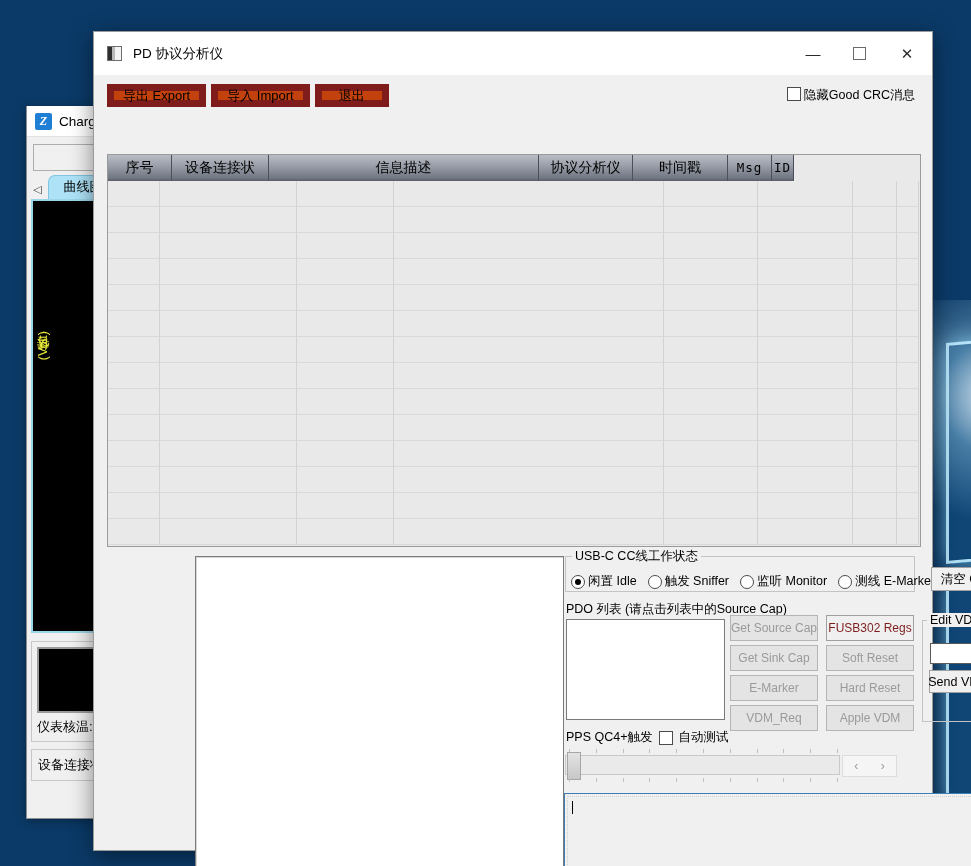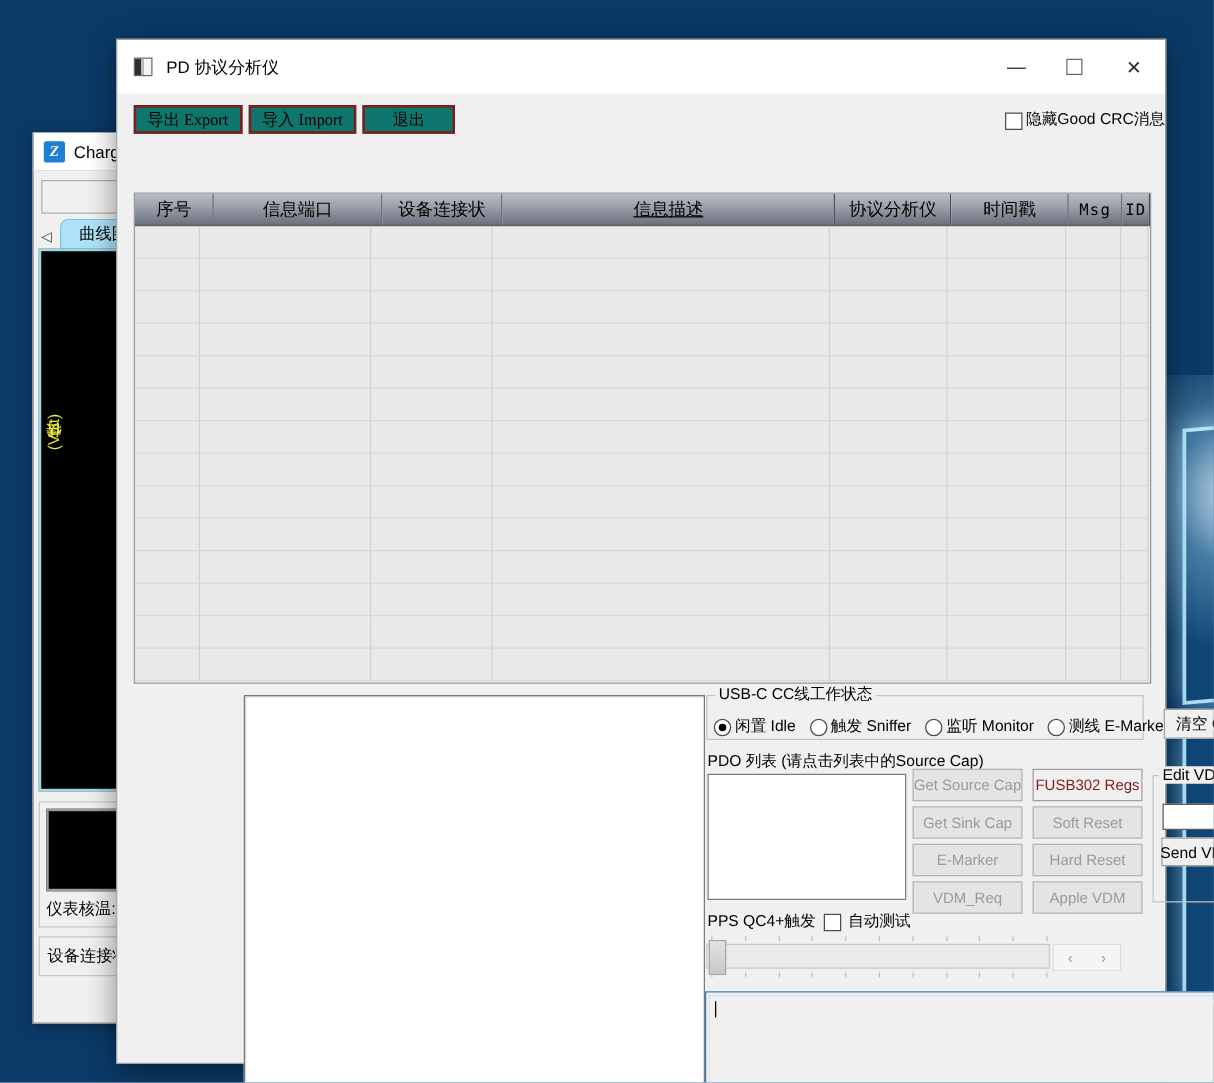--- a/index.html
+++ b/index.html
@@ -76,25 +76,25 @@
   #pd-winbtns{position:absolute;right:0;top:0;height:43px;display:flex;}
   .wbtn{width:46px;height:43px;display:flex;align-items:center;justify-content:center;
      font-size:15px;color:#2b2b2b;}
   .wbtn.close{width:50px;}
   #sq{width:11px;height:11px;border:1px solid #6a6a6a;display:block;}
 
   #pd-body{position:relative;height:775px;background:#f0f0f0;}
 
   
   #pd-toolbar{position:absolute;left:13px;top:9px;display:flex;gap:5px;}
-  .tbtn{border:2px solid #7f1d1d;background:#0f766e;height:23px;
+  .tbtn{border:7px solid #7f1d1d;background:#c2410c;height:23px;
      display:flex;align-items:center;justify-content:center;font-size:13px;
-     padding:0 9px;box-sizing:border-box;white-space:nowrap;font-family:Liberation Serif, serif;}
+     padding:0 9px;box-sizing:border-box;white-space:nowrap;}
   #btn-exit{width:74px;}
-  #hide-crc{position:absolute;right:0;top:12px;display:flex;align-items:flex-end;gap:3px;
+  #hide-crc{position:absolute;right:17px;top:12px;display:flex;align-items:flex-start;gap:3px;
      font-size:12.5px;white-space:nowrap;}
   .cbx{width:12px;height:12px;border:1px solid #4b4b4b;background:#fff;flex:none;display:block;}
 
   
   #pd-table{position:absolute;left:13px;top:79px;width:812px;height:391px;
      border:1px solid #9a9a9a;background:#e9e9e9;overflow:hidden;}
   #thead{display:flex;height:26px;}
   .th{background:linear-gradient(180deg,#b8bcc4 0%,#9ca1ab 40%,#6e7480 95%,#5d626d 100%);
      border-right:1px solid #4a4f59;border-bottom:1px solid #5d626d;
      color:#000;font-size:14px;display:flex;align-items:center;justify-content:center;
@@ -240,23 +240,22 @@
       <div class="tbtn" id="btn-exit">退出</div>
     </div>
     <div id="hide-crc">
       <span class="cbx"></span>
       <span>隐藏Good CRC消息</span>
     </div>
 
     <div id="pd-table">
       <div id="thead">
           <div class="th" style="width: 64px;">序号</div>
-          <div class="th" style="width: 137px;">信息端口</div>
           <div class="th" style="width: 97px;">设备连接状</div>
-          <div class="th" style="width: 270px; text-decoration: underline;">信息描述</div>
+          <div class="th" style="width: 270px;">信息描述</div>
           <div class="th" style="width: 94px;">协议分析仪</div>
           <div class="th" style="width: 95px;">时间戳</div>
           <div class="th mono" style="width: 44px;">Msg</div>
           <div class="th mono" style="width: 22px;">ID</div>
         </div>
       <div id="tbody">
           <div class="trow">
             <div class="td" style="width: 52px;"></div>
             <div class="td" style="width: 137px;"></div>
             <div class="td" style="width: 97px;"></div>

